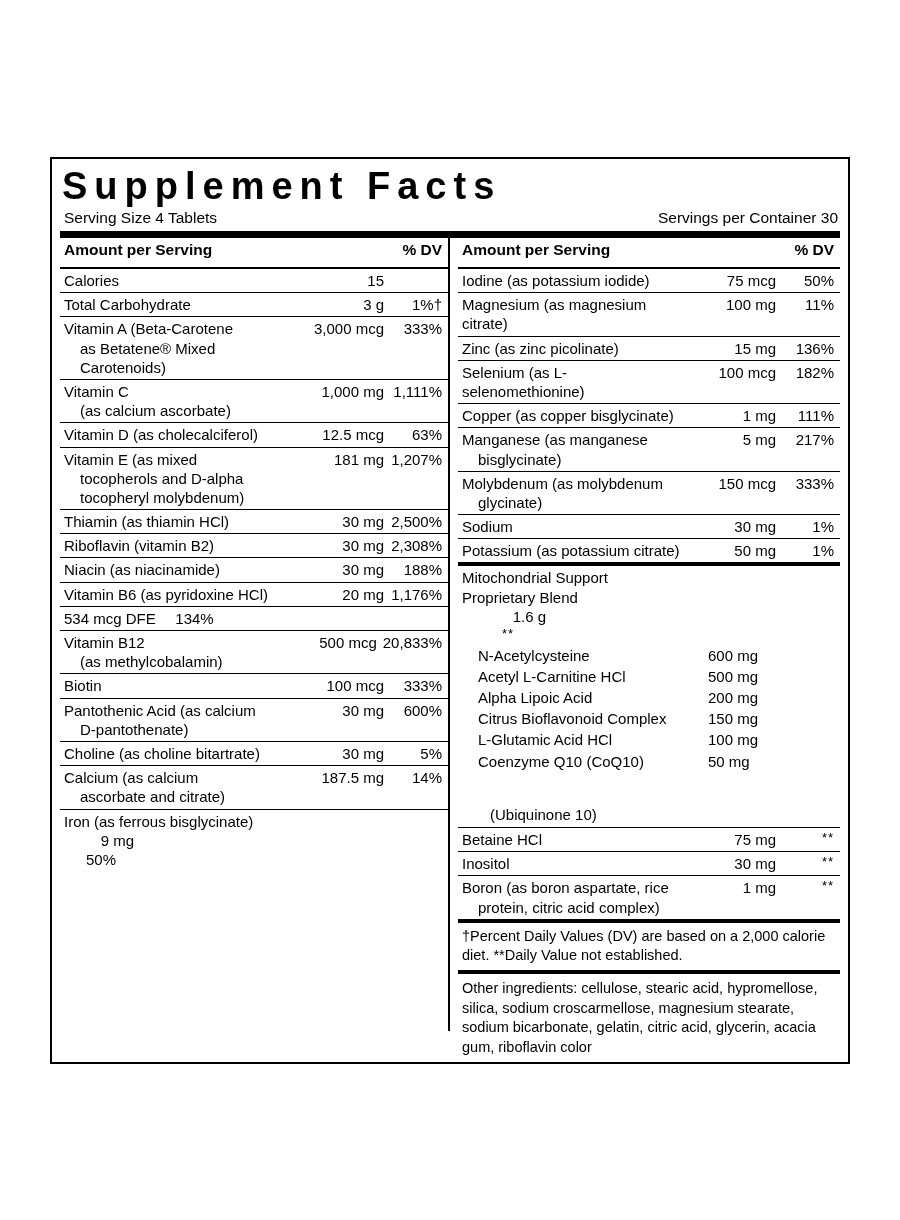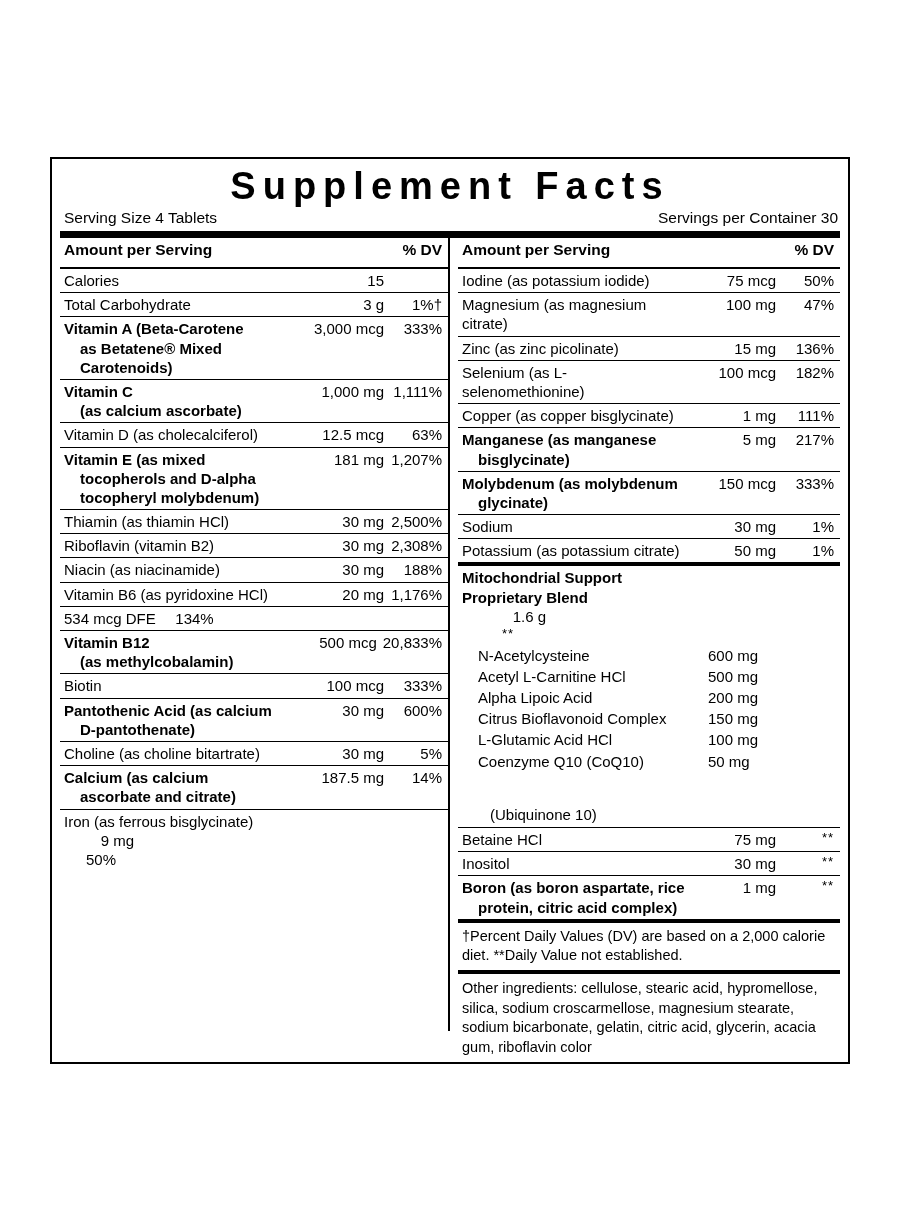--- a/index.html
+++ b/index.html
@@ -18,21 +18,20 @@
     position: absolute;
     left: 50px;
     top: 157px;
     width: 800px;
     height: 907px;
     border: 2px solid #000;
     box-sizing: border-box;
     background: #fff;
   }
   .sf-title {
-    text-align: center;
     font-size: 38px;
     font-weight: bold;
     letter-spacing: 7px;
     line-height: 1.0;
     padding: 8px 10px 2px 10px;
     white-space: nowrap;
   }
   .serving-row {
     display: flex;
     justify-content: space-between;
@@ -108,21 +107,21 @@
     font-size: 14.5px;
     line-height: 1.32;
     padding: 4px 6px 5px 4px;
     border-bottom: 4px solid #000;
   }
   .other {
     font-size: 14.5px;
     line-height: 1.35;
     padding: 5px 6px 4px 4px;
   }
-  .nm-multi { line-height: 1.28; font-weight: bold; }
+  .nm-multi { line-height: 1.28; }
   .r-amt-wide { min-width: 84px; }
   .blendrow { display:flex; font-size:15px; padding: 1px 6px 1px 4px; line-height:1.28;}
   .blendrow .bamt { flex:0 0 auto; min-width: 86px; text-align: left; }
   .blendrow .bnm { flex: 0 0 auto; width: 230px; }
 </style>
 </head>
 <body>
 
 <div class="panel">
 
@@ -270,21 +269,21 @@
       </div>
 
       <div class="row">
         <span class="nm">Iodine (as potassium iodide)</span>
         <span class="amt r-amt-wide">75 mcg</span>
         <span class="dv">50%</span>
       </div>
       <div class="row">
         <span class="nm">Magnesium (as magnesium citrate)</span>
         <span class="amt r-amt-wide">100 mg</span>
-        <span class="dv">47%</span>
+        <span class="dv">11%</span>
       </div>
       <div class="row">
         <span class="nm">Zinc (as zinc picolinate)</span>
         <span class="amt r-amt-wide">15 mg</span>
         <span class="dv">136%</span>
       </div>
       <div class="row">
         <span class="nm">Selenium (as L-selenomethionine)</span>
         <span class="amt r-amt-wide">100 mcg</span>
         <span class="dv">182%</span>

